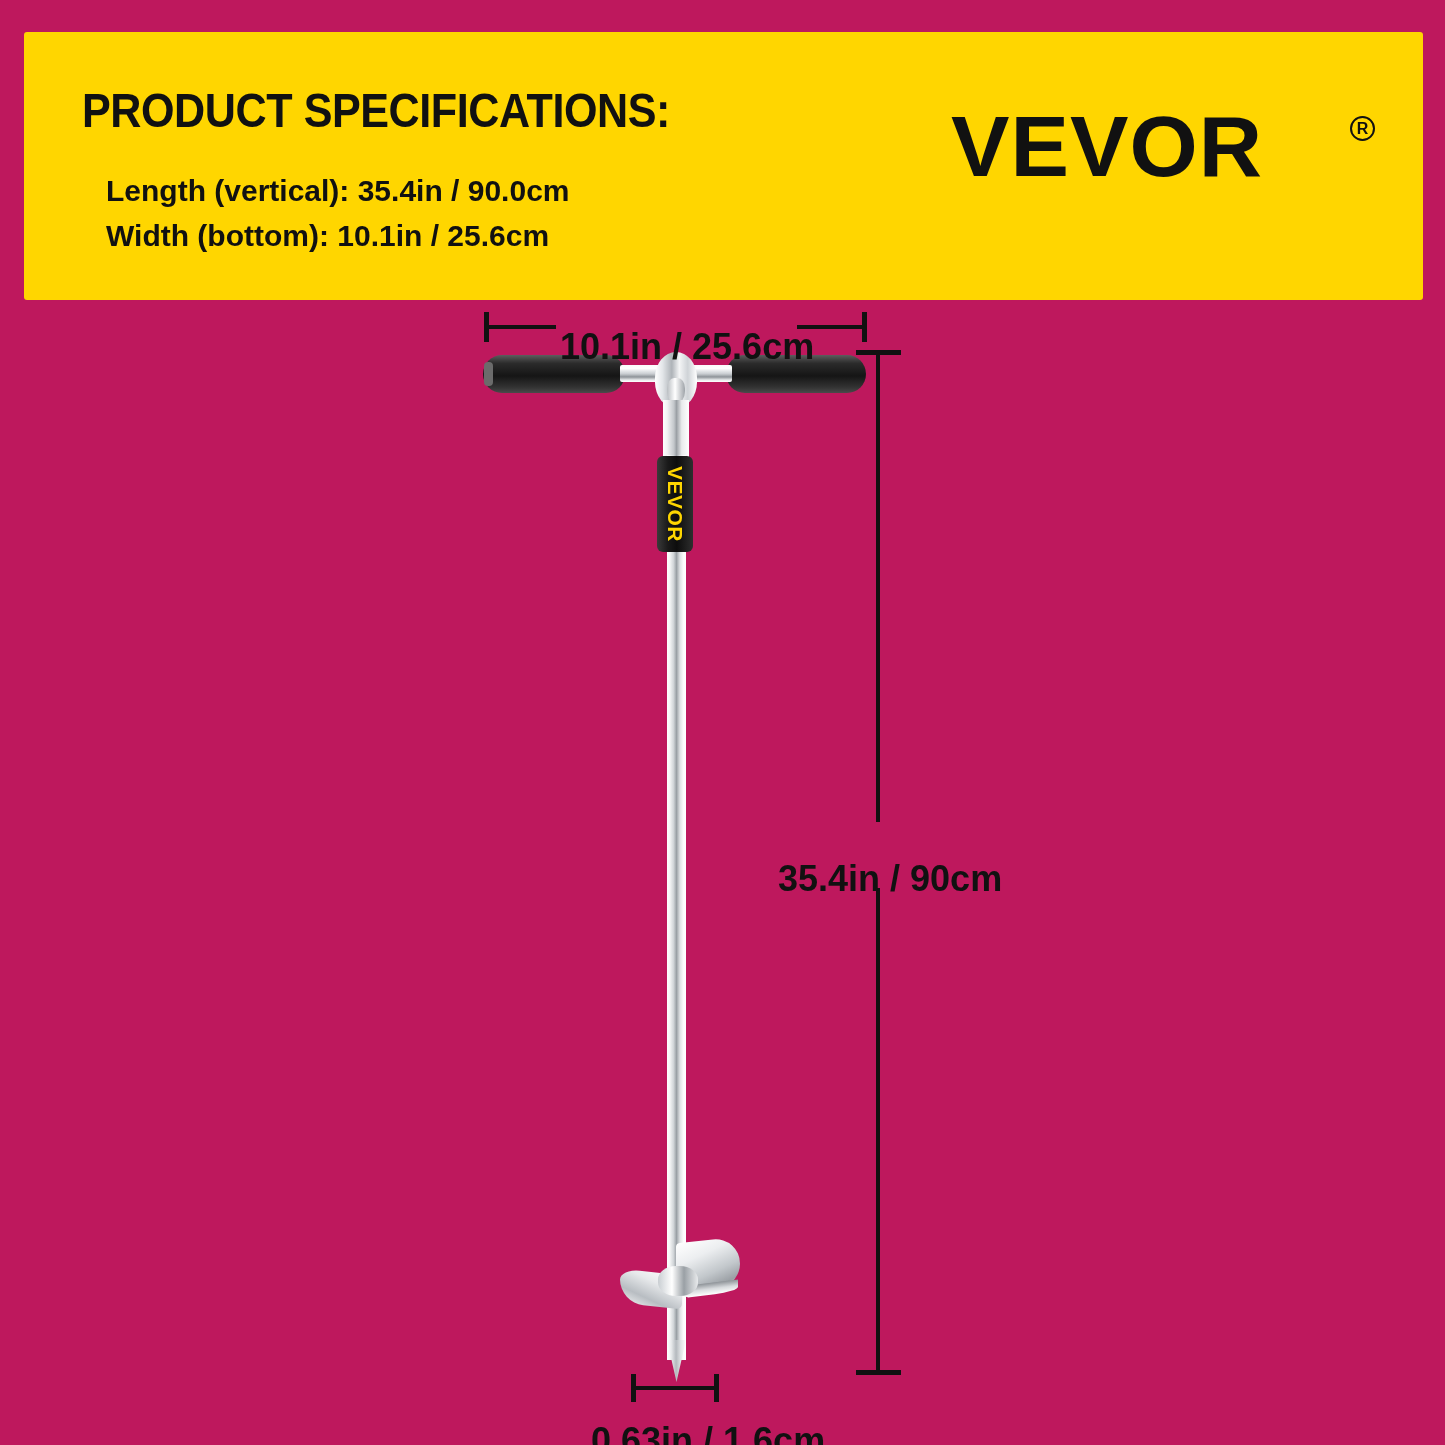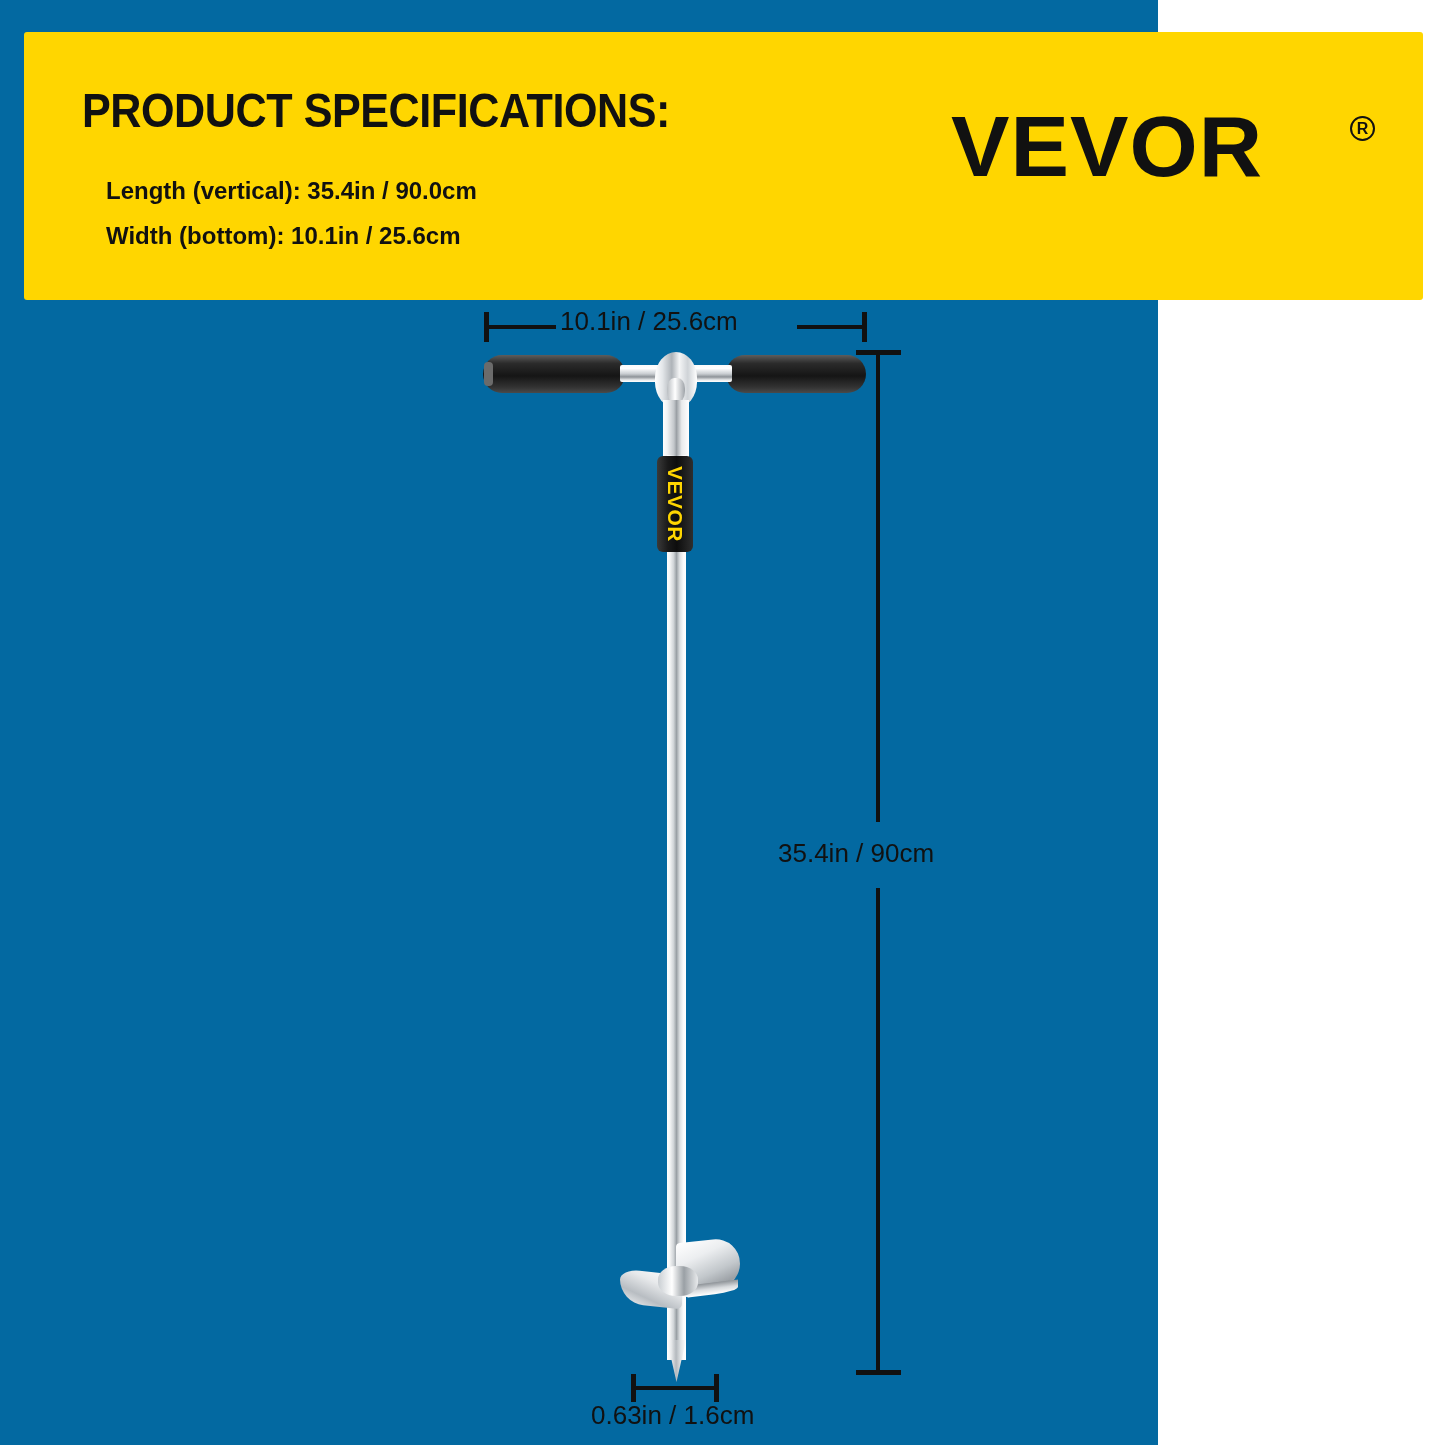--- a/index.html
+++ b/index.html
@@ -10,23 +10,23 @@
   body {
     width: 1445px;
     height: 1445px;
     font-family: "Liberation Sans", sans-serif;
     overflow: hidden;
     position: relative;
   }
 
   #page {
     position: relative;
-    width: 1158px;
+    width: 1445px;
     height: 1445px;
-    background: #0369a1;
+    background: #be185d;
   }
 
   
   .spec-banner {
     position: absolute;
     left: 24px;
     top: 32px;
     width: 1399px;
     height: 268px;
     background: #ffd600;
@@ -49,21 +49,21 @@
     transform-origin: left top;
   }
 
   .spec-lines {
     position: absolute;
     left: 82px;
     top: 136px;
     width: 700px;
   }
   .spec-line {
-    font-size: 24px;
+    font-size: 30px;
     font-weight: bold;
     color: #111111;
     line-height: 45px;
     white-space: nowrap;
   }
 
   
   .logo-wrap {
     position: absolute;
     left: 927px;
@@ -116,24 +116,25 @@
     background: #111111;
     width: 5px;
   }
   .tick-h {
     position: absolute;
     background: #111111;
     height: 5px;
   }
   .dim-label {
     position: absolute;
-    font-size: 26px;
-    color: #111111;
-    white-space: nowrap;
-    font-weight: normal;
+    font-size: 36px;
+    color: #111111;
+    white-space: nowrap;
+    font-weight: bold;
+    margin-top: 20px;
   }
 
   
   .dim-top-left-tick  { left: 484px; top: 312px; height: 30px; }
   .dim-top-right-tick { left: 862px; top: 312px; height: 30px; }
   .dim-top-line-l { left: 486px; top: 325px; width: 70px; }
   .dim-top-line-r { left: 797px; top: 325px; width: 68px; }
   .dim-top-label  { left: 560px; top: 306px; }
 
   

